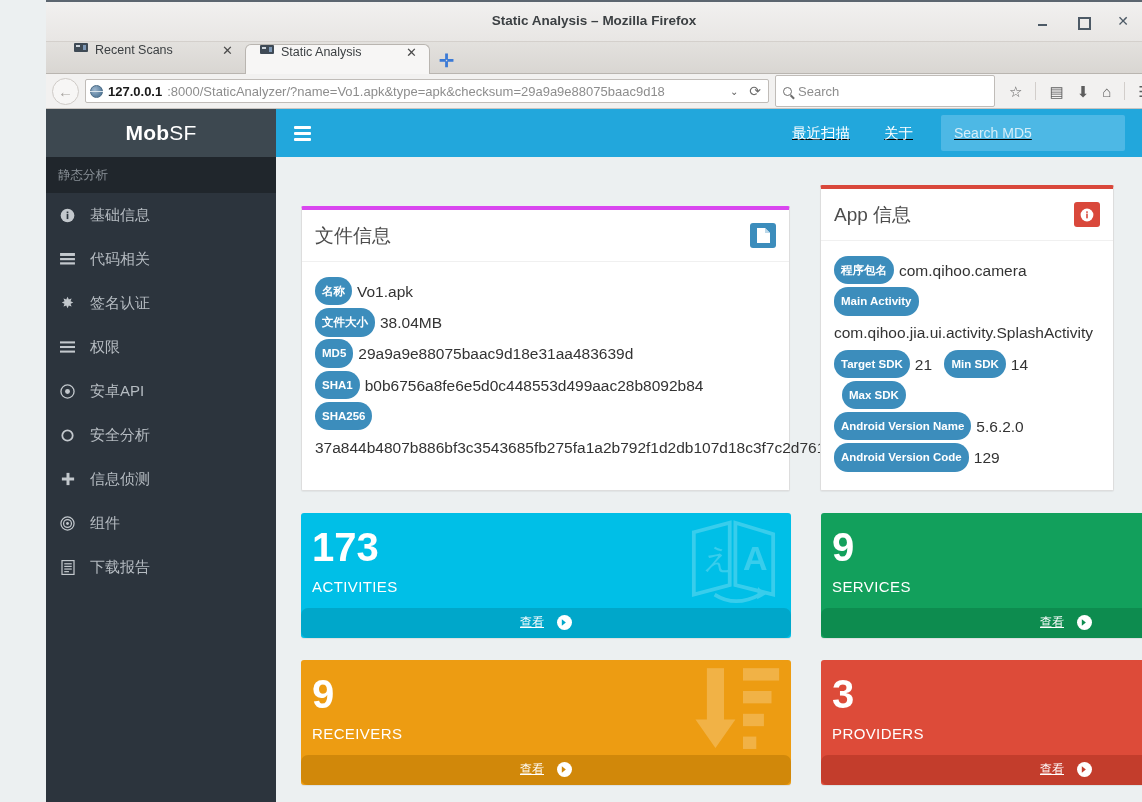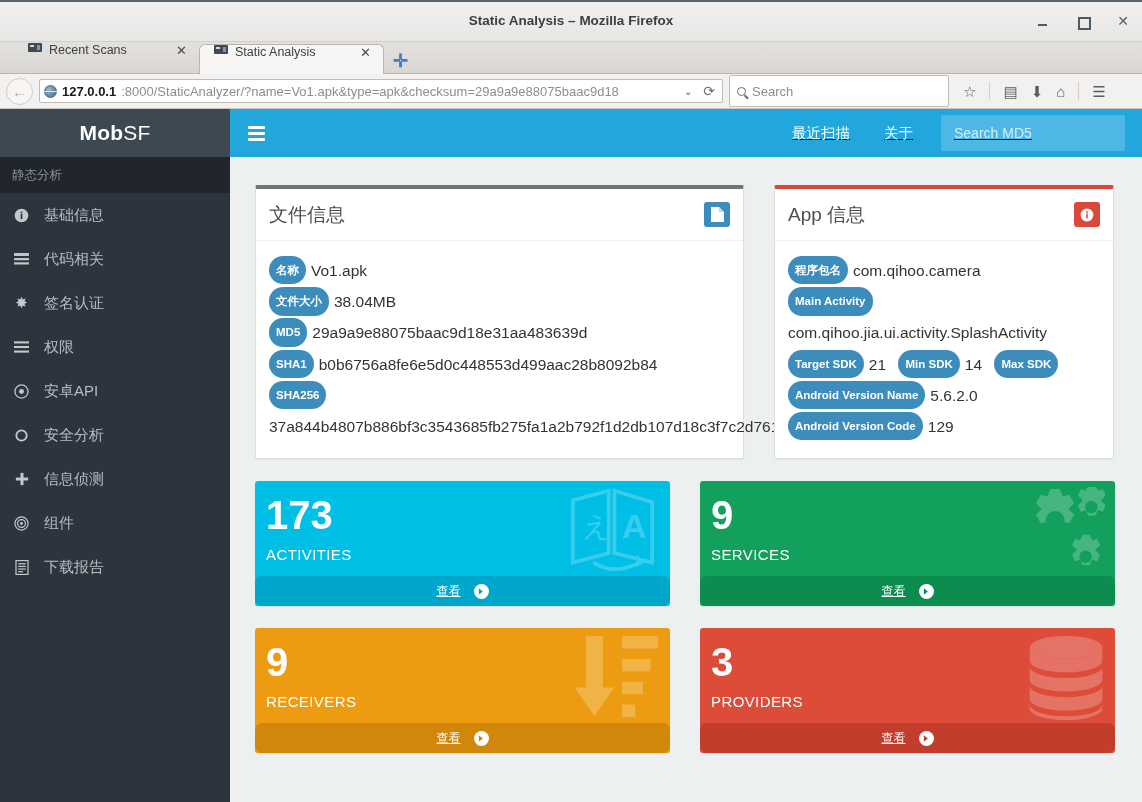--- a/index.html
+++ b/index.html
@@ -4,21 +4,21 @@
 <style>
   * { box-sizing: border-box; margin: 0; padding: 0; }
   html, body {
     width: 1142px; height: 802px;
     font-family: "Liberation Sans", sans-serif;
     overflow: hidden;
     background: #ecf0f1;
   }
 
   
-  .browser { width: 1142px; height: 802px; position: relative; }
+  .browser { width: 1142px; height: 802px; position: relative; padding-left: 46px; }
 
   .titlebar {
     height: 42px;
     background: linear-gradient(to bottom, #f2f1f0 0%, #e8e6e4 100%);
     border-bottom: 1px solid #d4d0cc;
     display: flex; align-items: center; justify-content: center;
     position: relative;
   }
   .titlebar::before {
     content:""; position:absolute; top:0; left:0; right:0; height:2px;
@@ -184,21 +184,21 @@
   .md5-search::placeholder { color: #d5eef9; }
 
   .body-area { padding: 28px 28px 0 25px; }
 
   .cards-row { display: flex; gap: 30px; }
   .card {
     background: #fff; border: 1px solid #ddd; border-radius: 2px;
     flex: 1; min-height: 266px;
     box-shadow: 0 1px 1px rgba(0,0,0,.05);
   }
-  .card.blue { border-top: 4px solid #737373; max-width: 489px; }
+  .card.blue { border-top: 4px solid #d946ef; max-width: 489px; margin-top: 21px; }
   .card.red  { border-top: 4px solid #d9483b; max-width: 343px; }
   .card-head {
     height: 52px; display: flex; align-items: center; justify-content: space-between;
     padding: 0 13px 0 13px; border-bottom: 1px solid #f0f0f0;
   }
   .card-title { font-size: 19px; color: #4d4d4d; }
   .card-badge {
     width: 26px; height: 25px; border-radius: 3px;
     display: flex; align-items: center; justify-content: center;
     color: #fff; font-size: 14px;
@@ -209,21 +209,21 @@
   .lbl {
     display: inline-block; background: #3c8dbc; color: #fff;
     font-size: 11.5px; font-weight: bold; border-radius: 14px;
     padding: 3px 7px; margin-right: 5px; vertical-align: 2px;
   }
   .val { font-size: 15.5px; color: #333; }
 
   .tiles { display: flex; gap: 30px; margin-top: 22px; }
   .tile-col { display: flex; flex-direction: column; gap: 22px; }
   .tile {
-    width: 415px; border-radius: 3px; overflow: hidden; position: relative;
+    width: 490px; border-radius: 3px; overflow: hidden; position: relative;
     box-shadow: 0 1px 1px rgba(0,0,0,.07);
   }
   .tile-top { height: 95px; padding: 14px 18px 0 11px; position: relative; overflow:hidden; }
   .tile-num { font-size: 40px; font-weight: bold; color: #fff; line-height: 1; }
   .tile-label {
     font-size: 15px; color: #fff; letter-spacing: .4px; margin-top: 11px;
   }
   .tile-ic {
     position: absolute; right: 10px; top: 6px; opacity: .22;
   }

